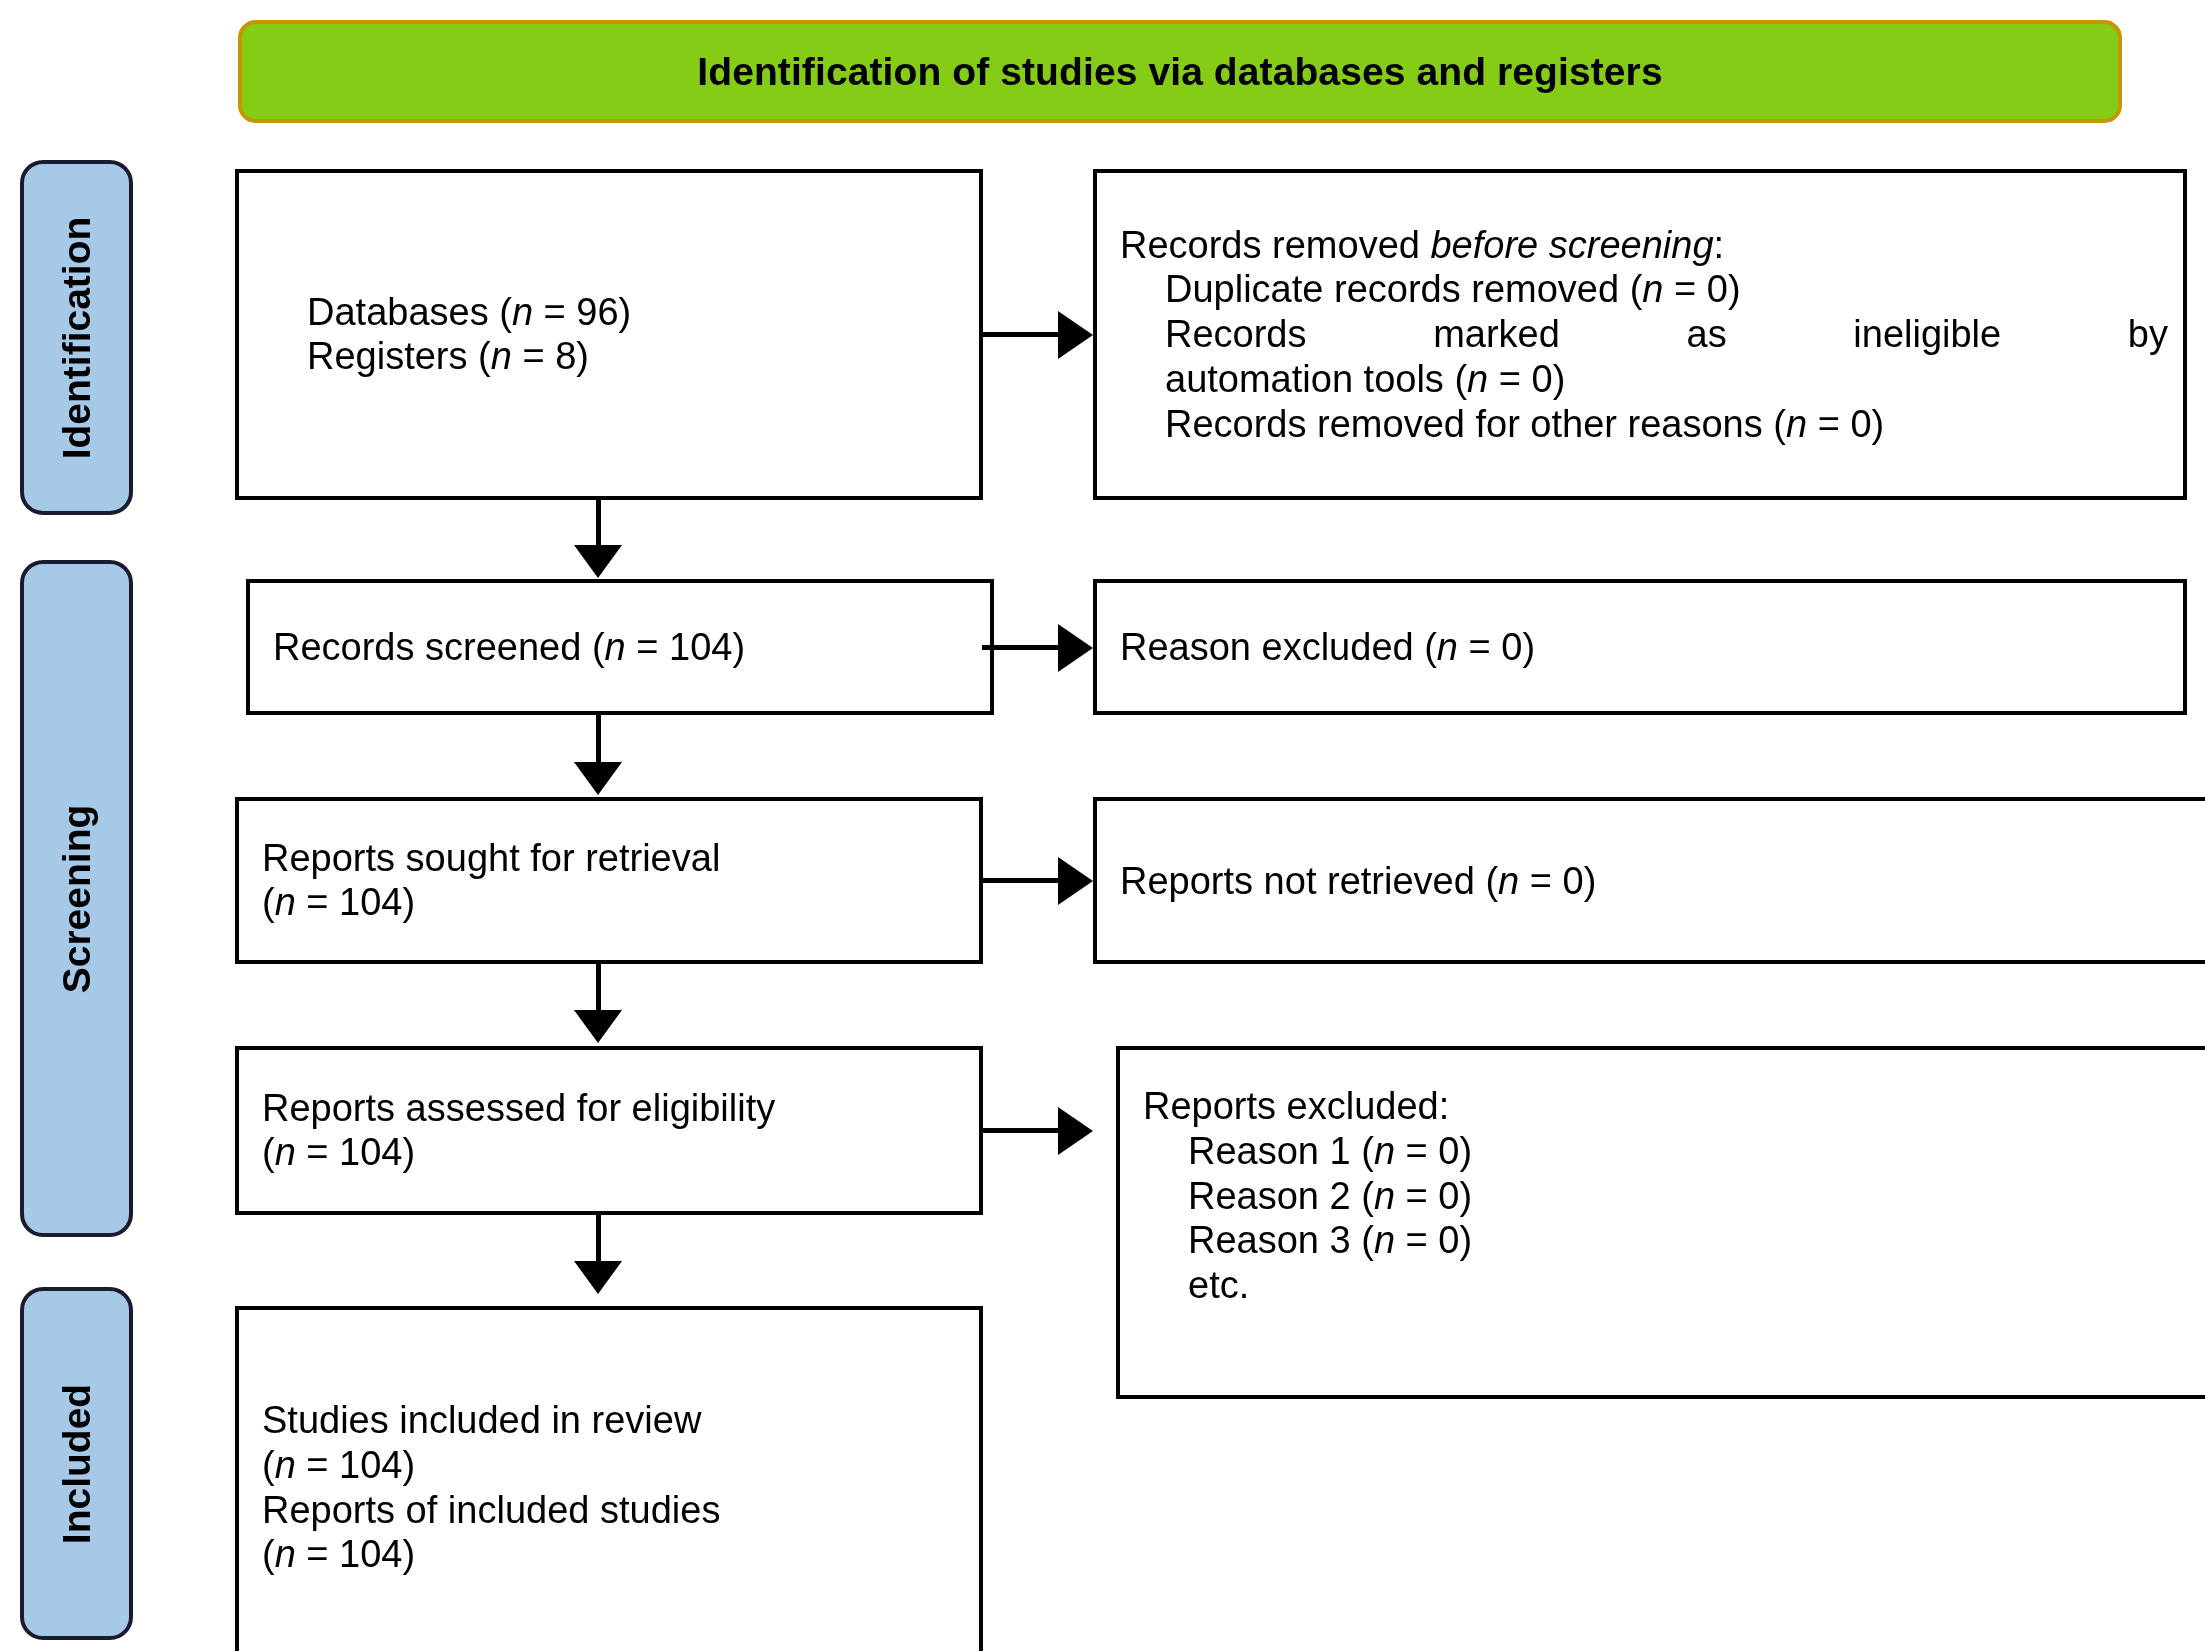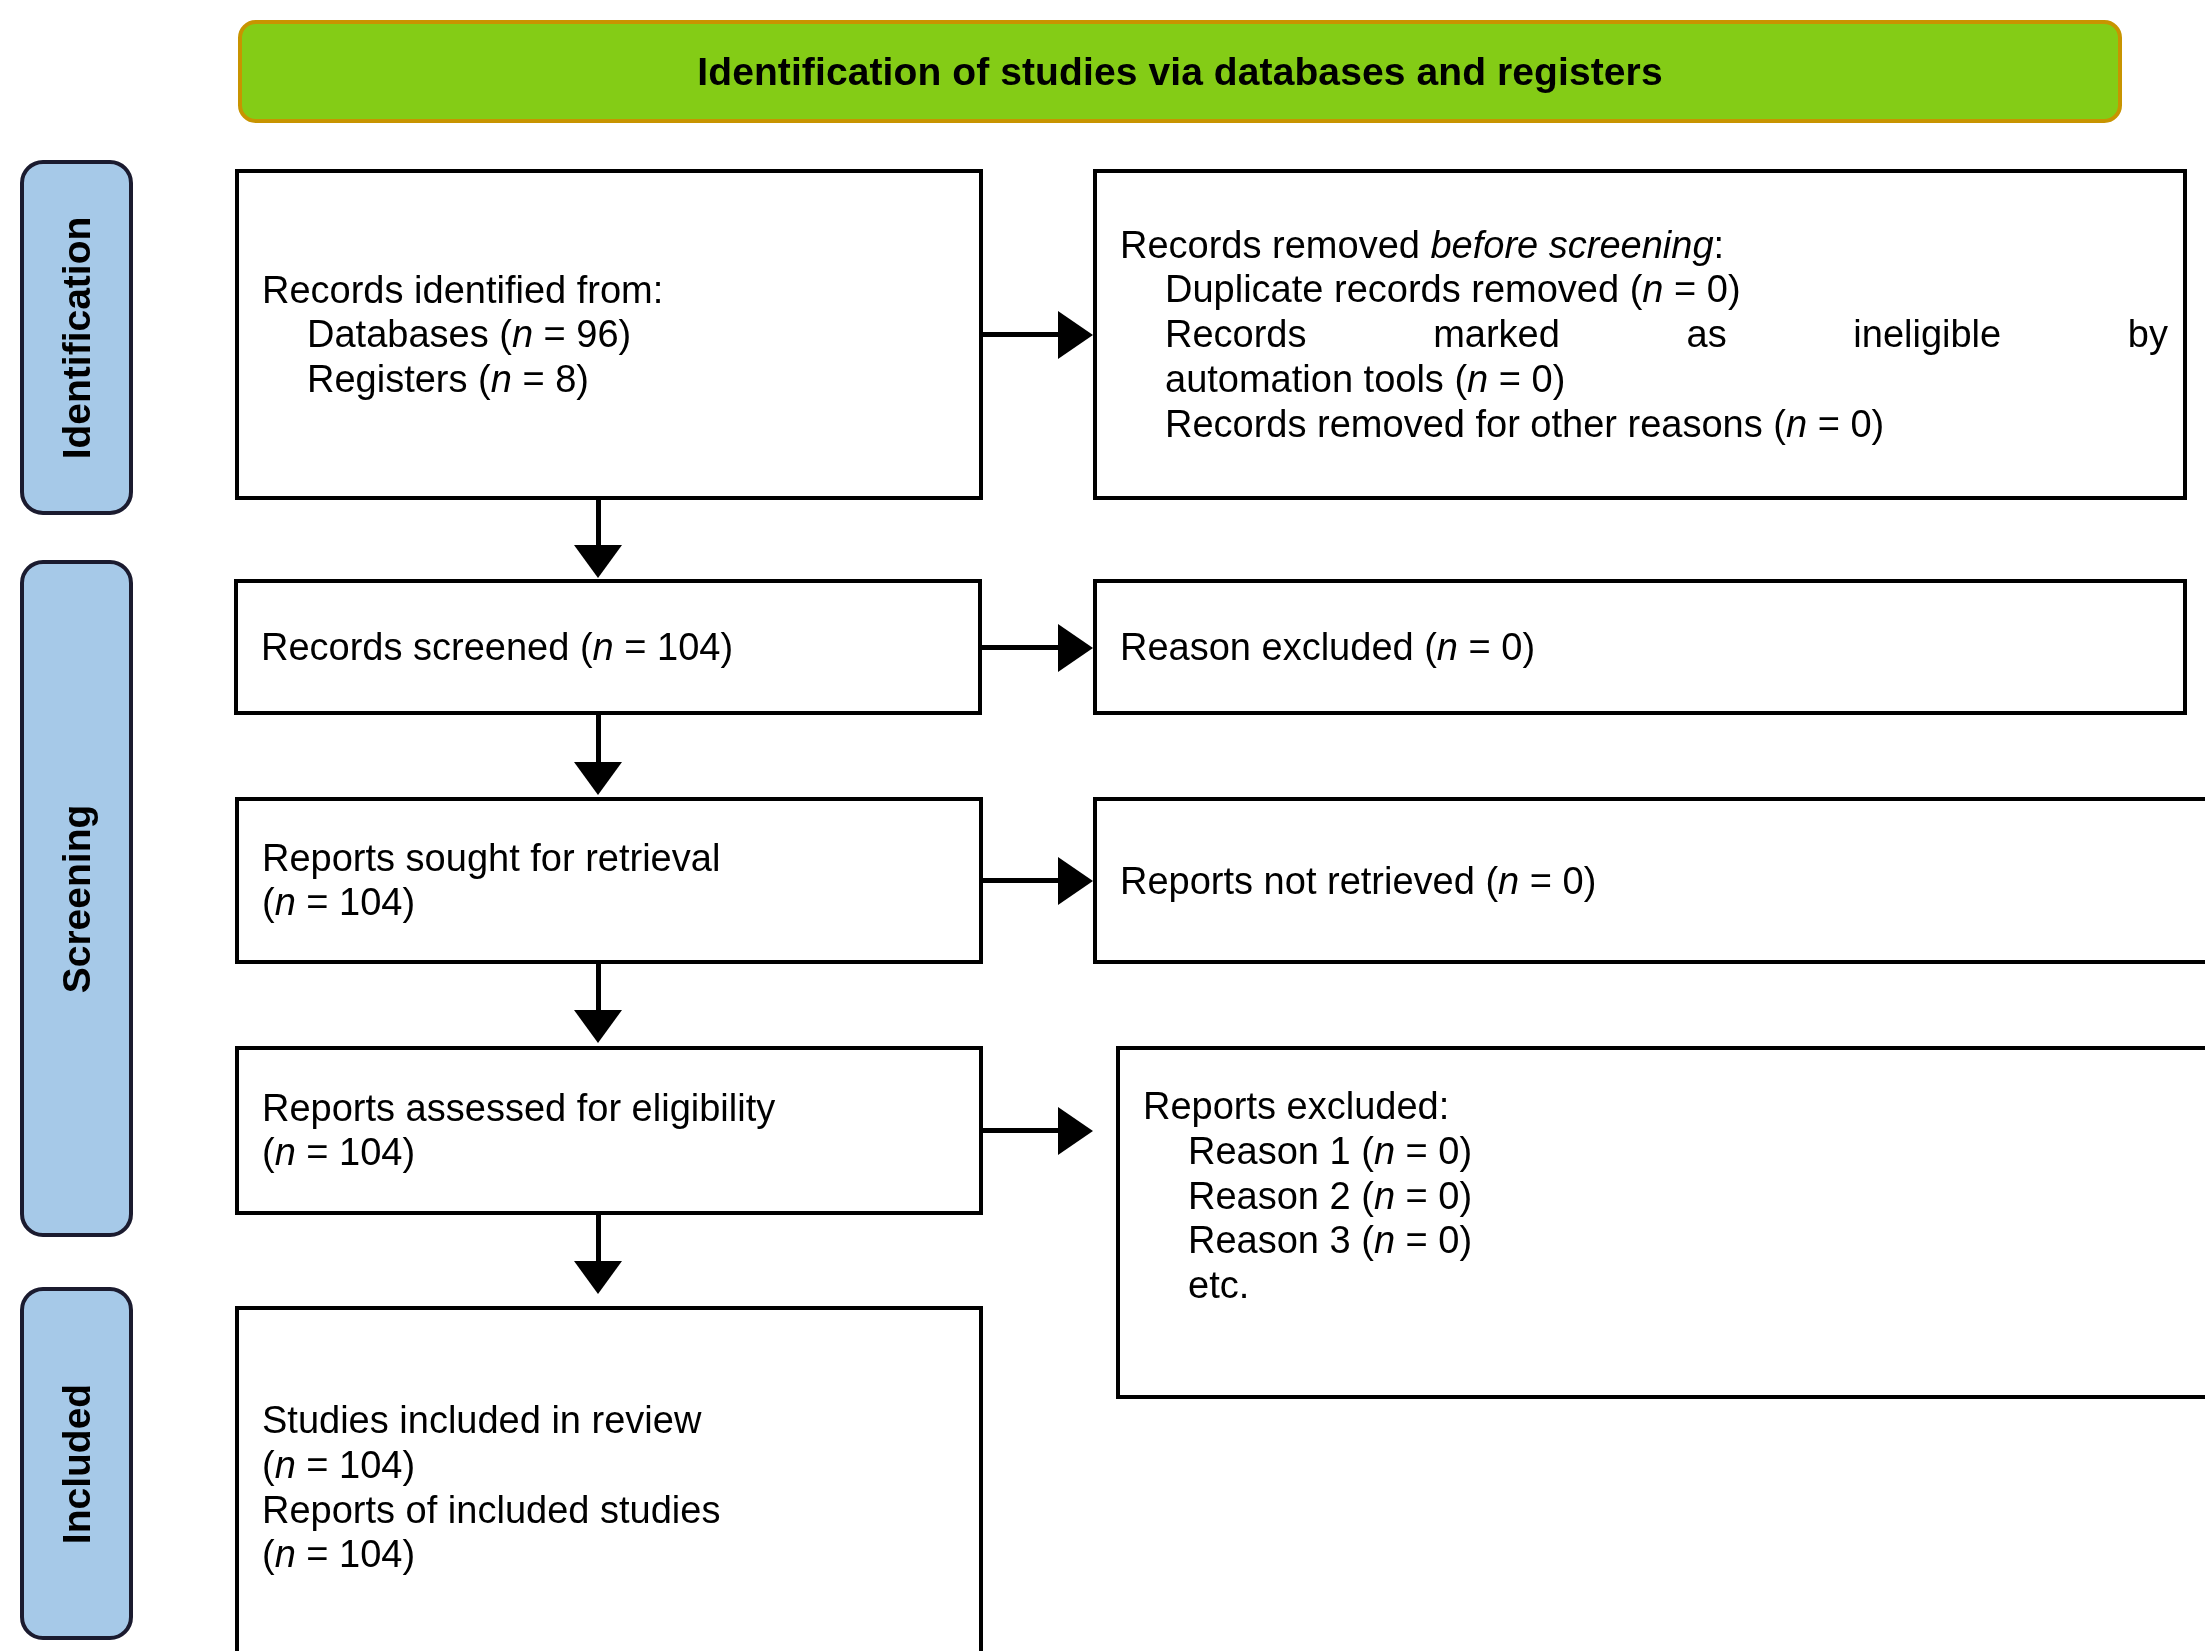--- a/index.html
+++ b/index.html
@@ -85,21 +85,21 @@
   .box-text.vcenter {
     top: 50%;
     transform: translateY(-50%);
   }
   .indent { padding-left: 45px; }
   .justify-line { text-align: justify; text-align-last: justify; }
   .nital { font-style: italic; }
 
   
   #box-identified        { left: 235px; top: 169px;  width: 748px; height: 331px; }
-  #box-screened          { left: 234px; top: 579px;  width: 748px; height: 136px; }
+  #box-screened          { left: 246px; top: 579px;  width: 748px; height: 136px; }
   #box-sought            { left: 235px; top: 797px; width: 748px; height: 167px; }
   #box-assessed          { left: 235px; top: 1046px; width: 748px; height: 169px; }
   #box-included          { left: 235px; top: 1306px; width: 748px; height: 364px; }
 
   
   #box-removed-before    { left: 1093px; top: 169px;  width: 1094px; height: 331px; }
   #box-records-excluded  { left: 1093px; top: 579px;  width: 1094px; height: 136px; }
   #box-not-retrieved     { left: 1093px; top: 797px; width: 1222px; height: 167px; }
   #box-reports-excluded  { left: 1116px; top: 1046px; width: 1094px; height: 353px; }
 
@@ -148,21 +148,20 @@
   </div>
   <div class="stage-tab" id="tab-screening">
     <span class="stage-tab-label">Screening</span>
   </div>
   <div class="stage-tab" id="tab-included">
     <span class="stage-tab-label">Included</span>
   </div>
 
   <div class="flow-box" id="box-identified">
     <div class="box-text vcenter">
-      <div>Records identified from:</div>
       <div class="indent"><span>Databases (</span><span class="nital">n</span><span> = 96)</span></div>
       <div class="indent"><span>Registers (</span><span class="nital">n</span><span> = 8)</span></div>
     </div>
   </div>
 
   <div class="flow-box" id="box-removed-before">
     <div class="box-text vcenter">
       <div><span>Records removed </span><span class="nital">before screening</span><span>:</span></div>
       <div class="indent"><span>Duplicate records removed (</span><span class="nital">n</span><span> = 0)</span></div>
       <div class="indent justify-line">Records marked as ineligible by</div>

